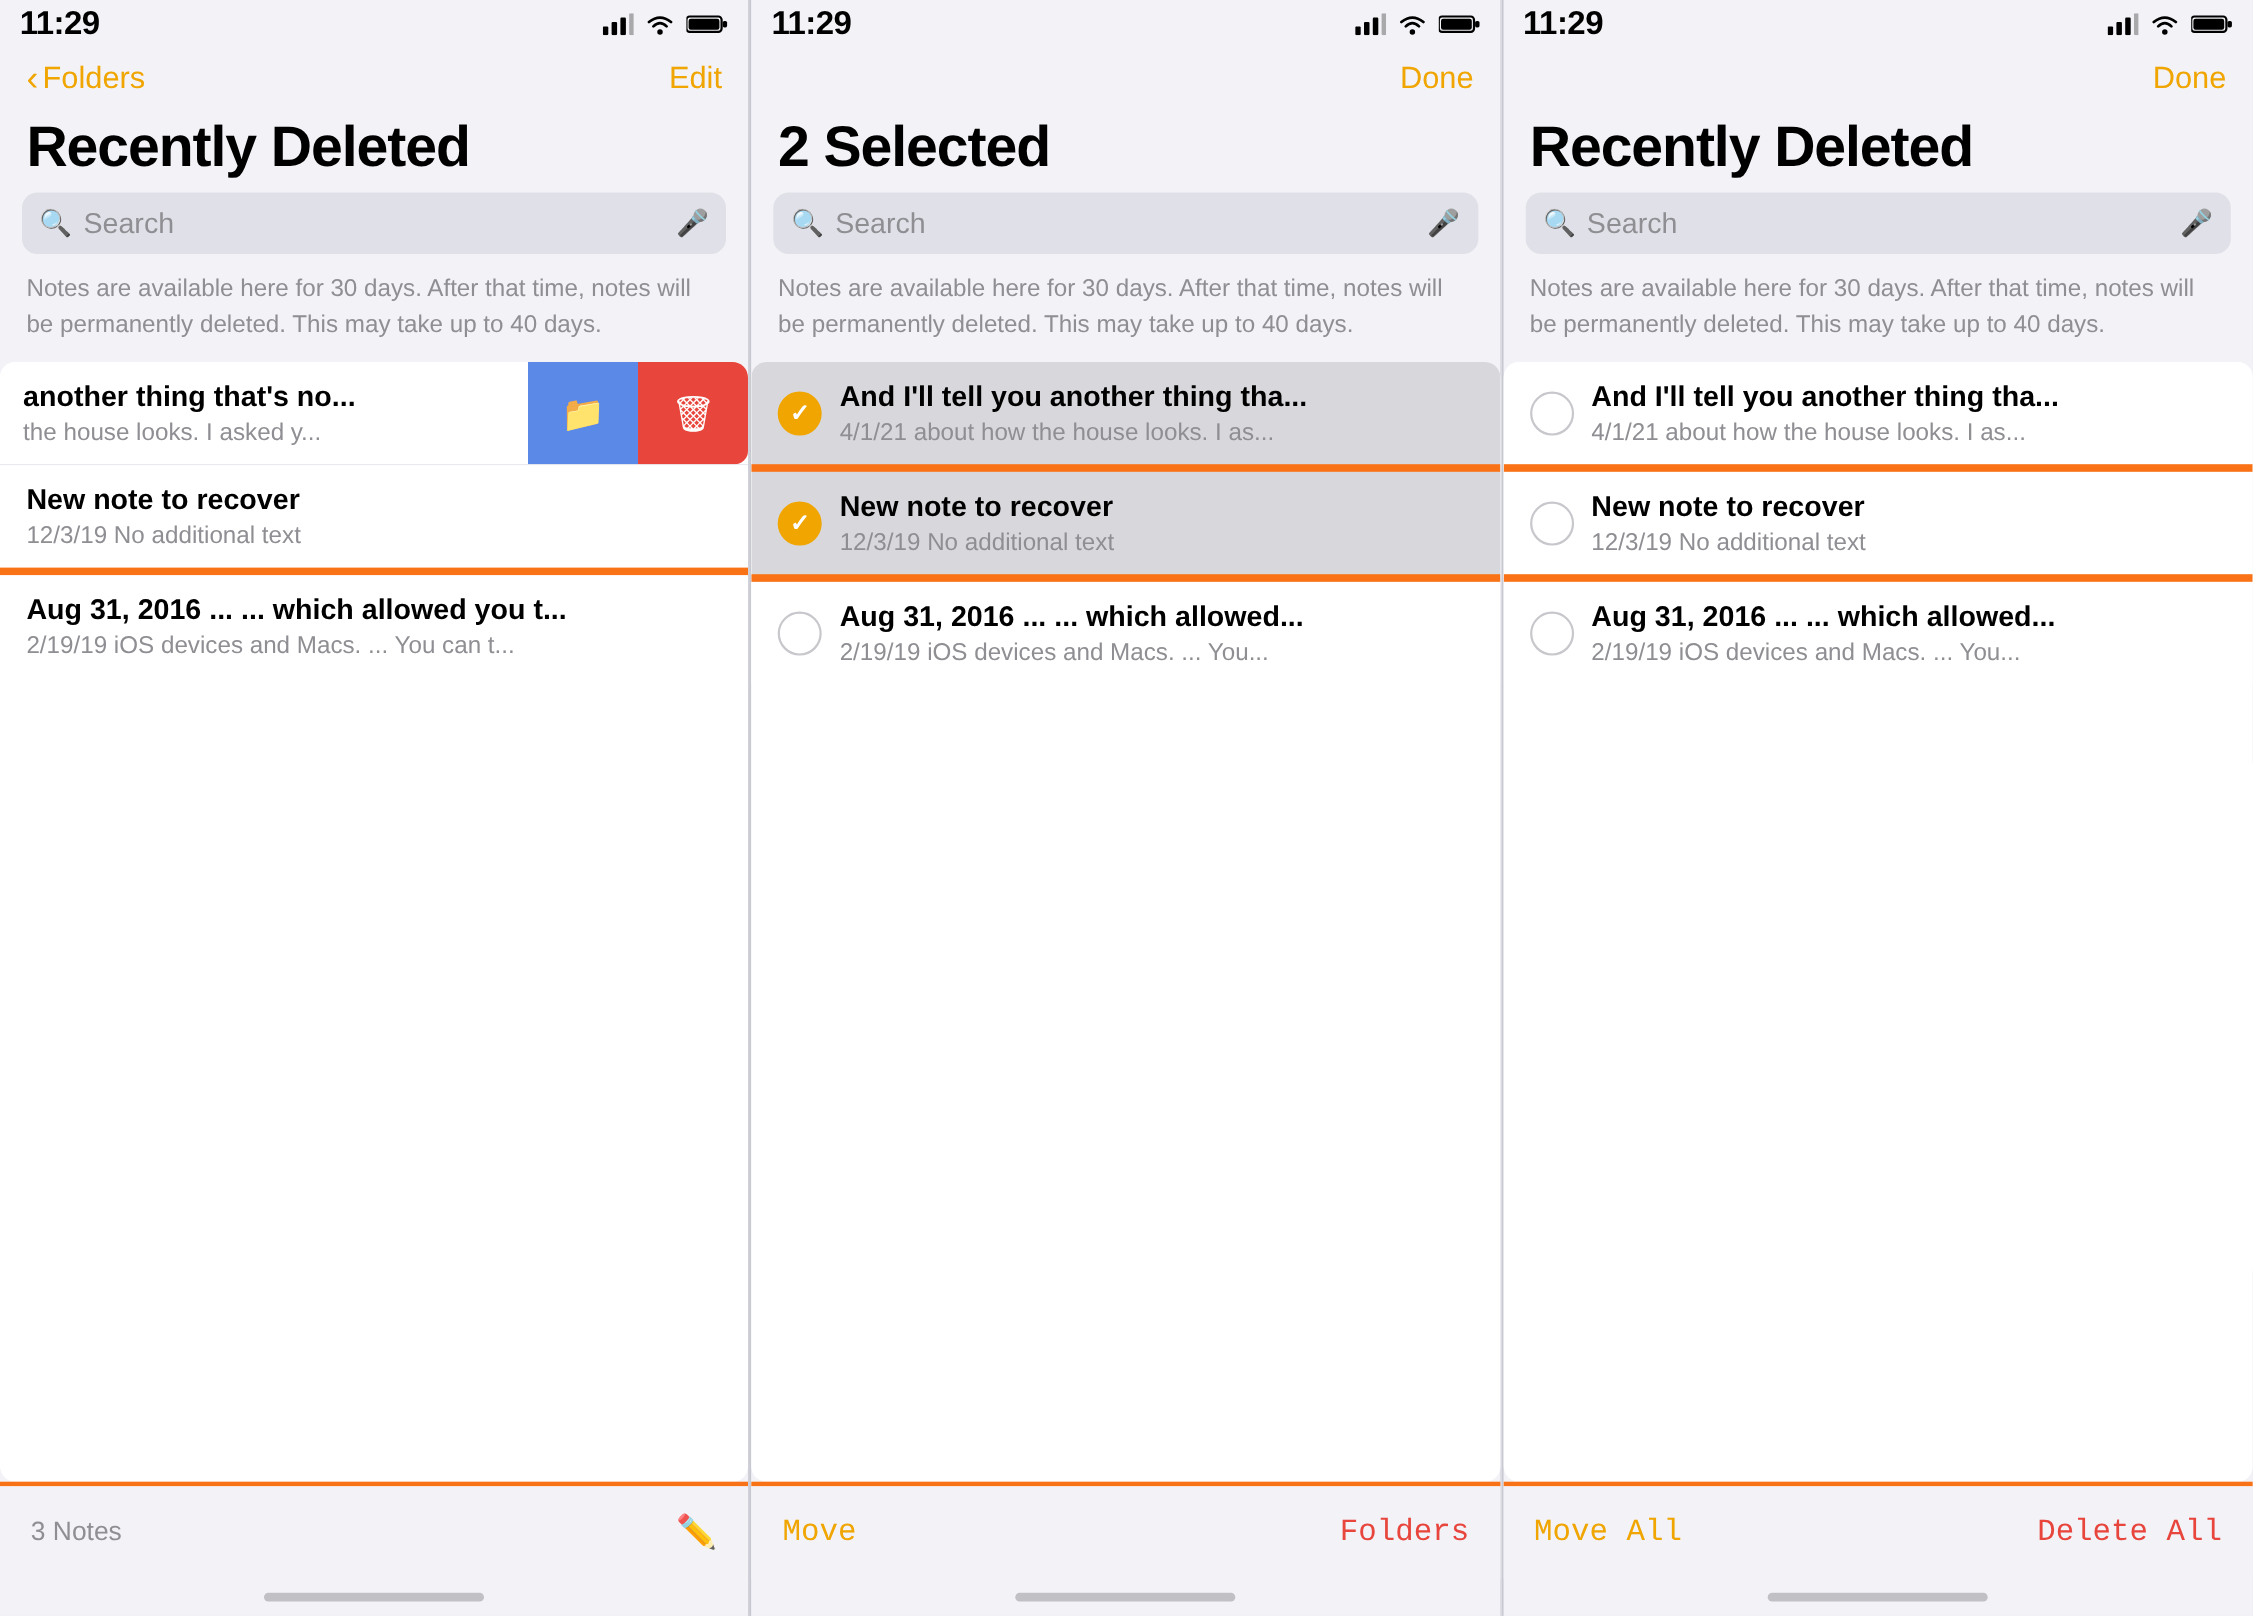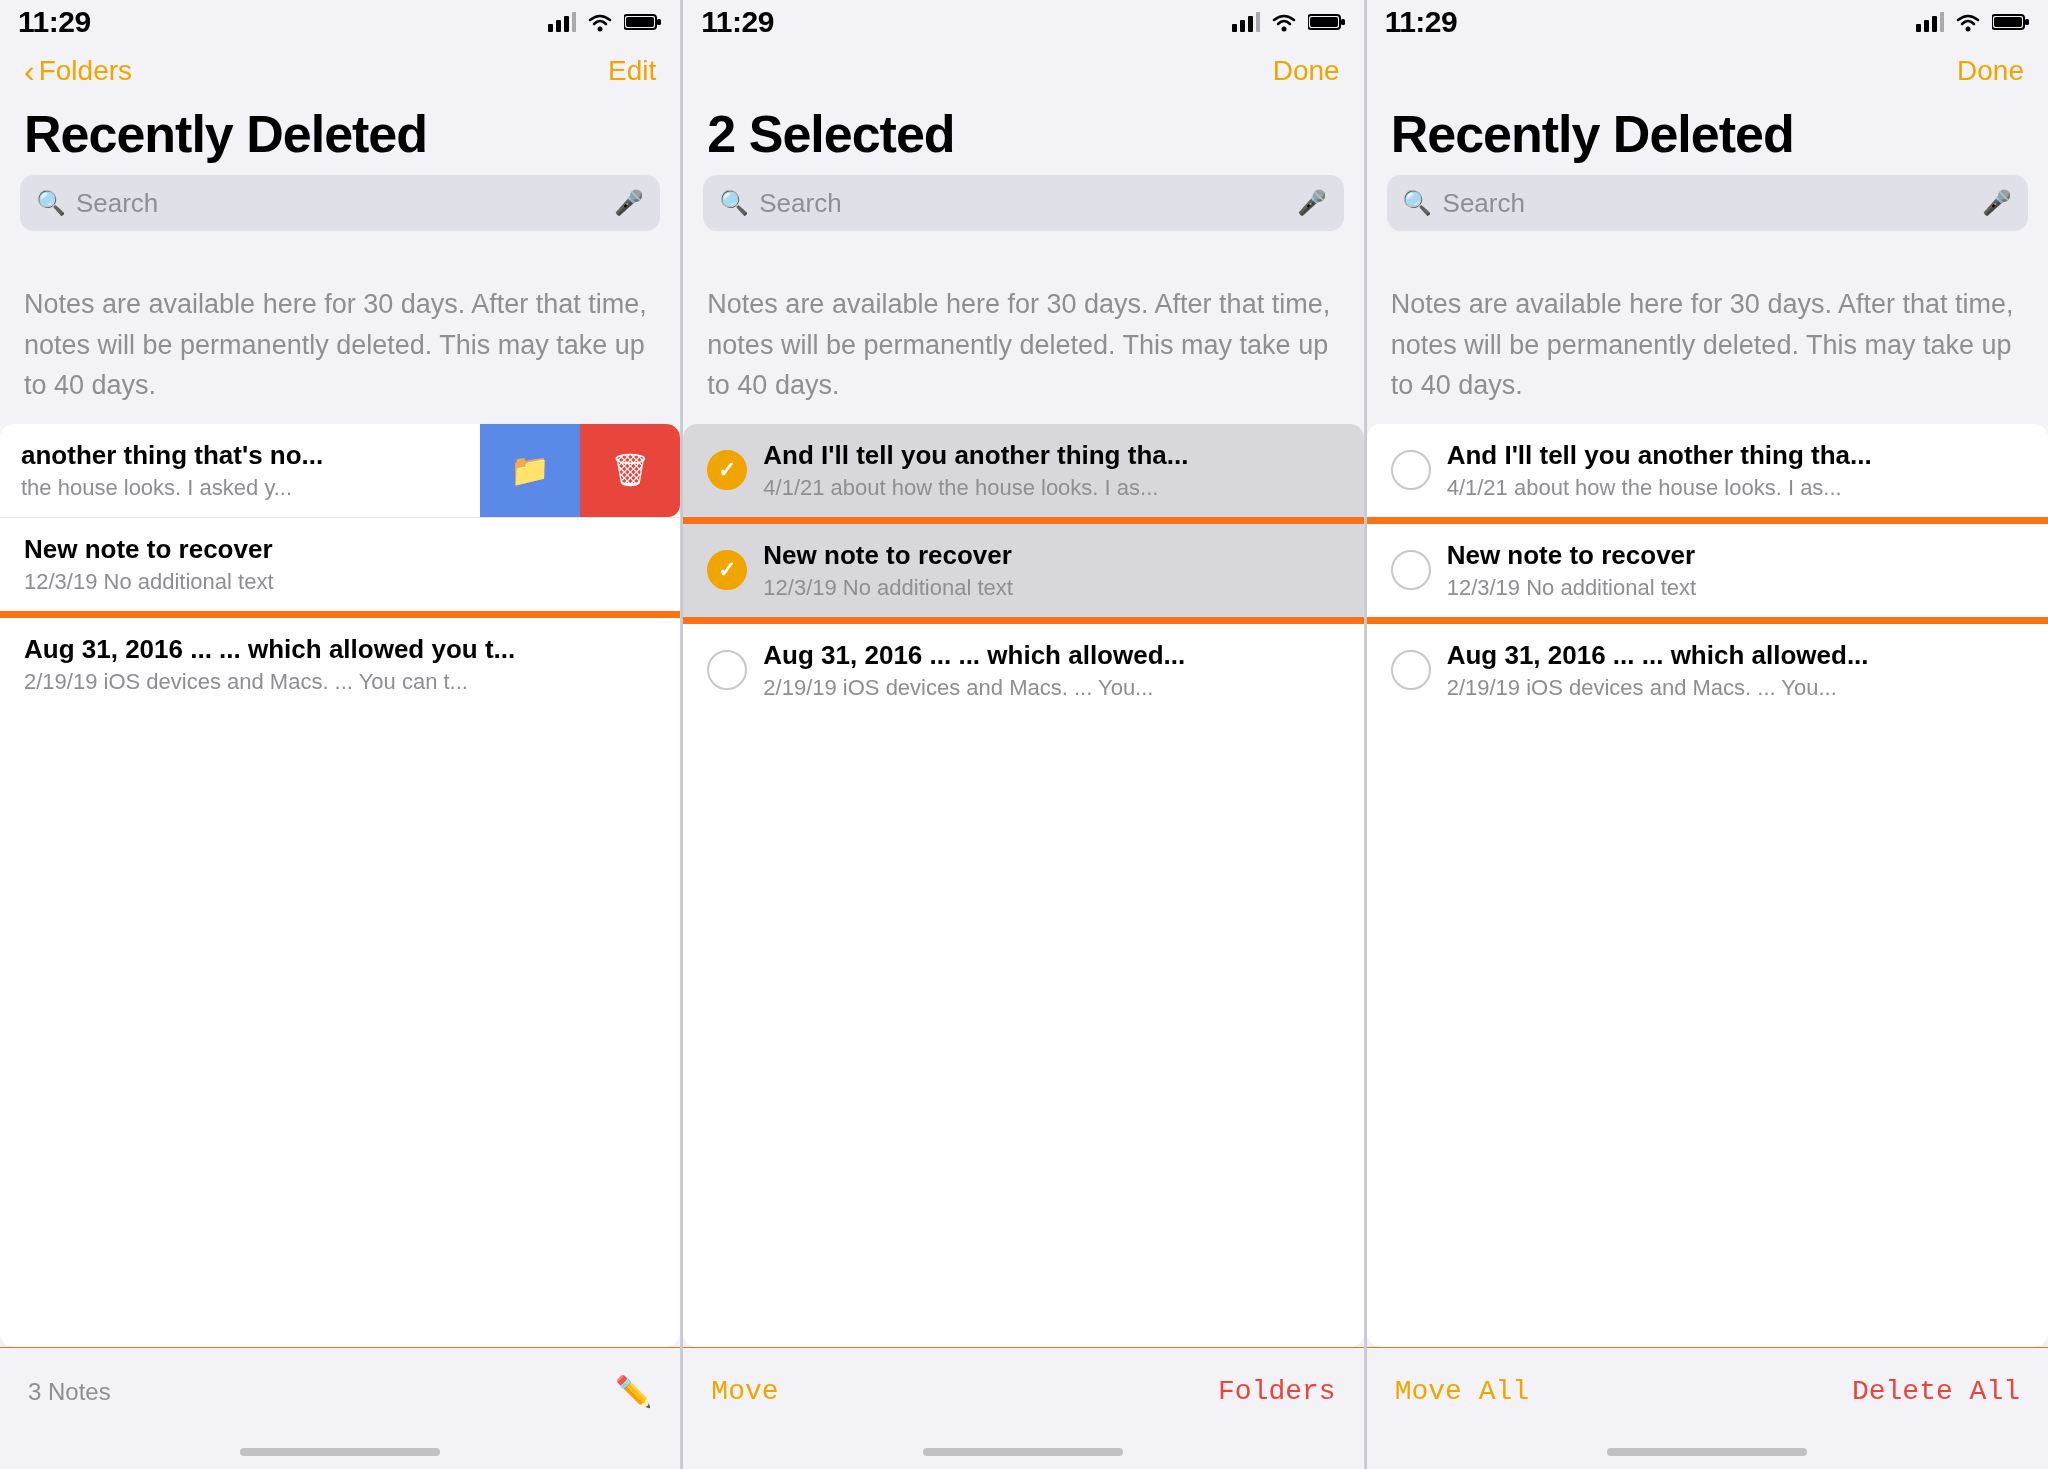--- a/index.html
+++ b/index.html
@@ -113,25 +113,24 @@
       flex: 1;
     }
     .mic-icon {
       color: #8e8e93;
       font-size: 24px;
     }
 
     
     .info-text {
       padding: 0 24px 18px 24px;
-      font-size: 27px;
+      font-size: 22px;
       color: #8e8e93;
       line-height: 1.5;
       flex-shrink: 0;
-      margin-top: 39px;
     }
 
     
     .notes-list {
       flex: 1;
       overflow: hidden;
       background: #fff;
       border-radius: 14px;
       margin: 0 0 0 0;
     }
@@ -232,21 +231,21 @@
 
     
     .note-item.selected {
       background: #d8d8dc;
     }
 
     
     .bottom-bar {
       height: 88px;
       background: #f2f2f7;
-      border-top: 1px solid #f97316;
+      border-top: 4px solid #f97316;
       display: flex;
       align-items: center;
       justify-content: space-between;
       padding: 0 28px;
       flex-shrink: 0;
     }
     .bottom-label {
       font-size: 24px;
       color: #8e8e93;
     }

